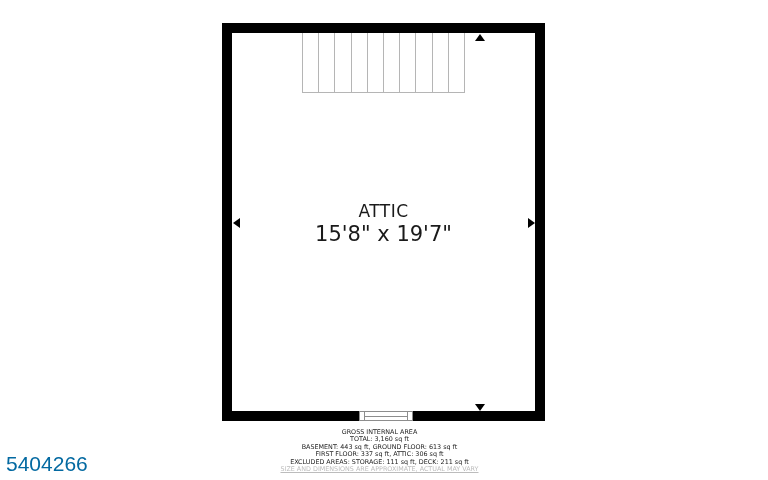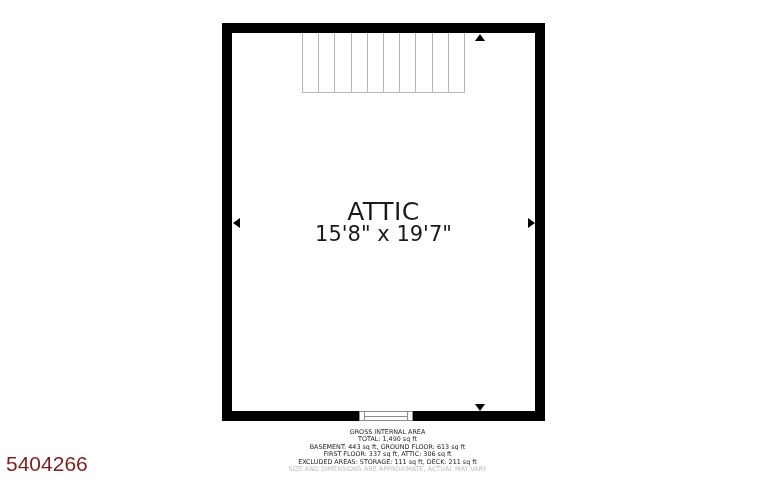--- a/index.html
+++ b/index.html
@@ -60,41 +60,41 @@
   .window .vline.l { left: 4px; }
   .window .vline.r { right: 4px; }
 
   
   .room-label {
     position: absolute;
     left: 222px; top: 200px; width: 323px;
     text-align: center;
     color: #1a1a1a;
   }
-  .room-name { font-size: 25px; line-height: 23px; letter-spacing: 0.5px; }
+  .room-name { font-size: 17px; line-height: 23px; letter-spacing: 0.5px; }
   .room-dims { font-size: 21px; line-height: 23px; }
 
   
   .footer {
     position: absolute;
-    left: 12px; top: 429px; width: 751px;
+    left: 4px; top: 429px; width: 751px;
     text-align: center;
     color: #1c1c1c;
     font-size: 6.4px;
     line-height: 7.4px;
   }
-  .footer .disclaimer { color: #bcbcbc; }
+  .footer .disclaimer { color: #bcbcbc; text-decoration: underline; }
 
   
   .listing-id {
     position: absolute;
     left: 6px; top: 452px;
     font-family: "Liberation Sans", sans-serif;
     font-size: 21px;
-    color: #7f1d1d;
+    color: #0369a1;
   }
 </style>
 </head>
 <body>
 
 <div class="page">
 
   <div class="plan-wall"></div>
 
   <div class="stairs">
@@ -121,21 +121,21 @@
     <div class="vline r"></div>
   </div>
 
   <div class="room-label">
     <div class="room-name">ATTIC</div>
     <div class="room-dims">15'8" x 19'7"</div>
   </div>
 
   <div class="footer">
     <div>GROSS INTERNAL AREA</div>
-    <div>TOTAL: 1,490 sq ft</div>
+    <div>TOTAL: 3,160 sq ft</div>
     <div>BASEMENT: 443 sq ft, GROUND FLOOR: 613 sq ft</div>
     <div>FIRST FLOOR: 337 sq ft, ATTIC: 306 sq ft</div>
     <div>EXCLUDED AREAS: STORAGE: 111 sq ft, DECK: 211 sq ft</div>
     <div class="disclaimer">SIZE AND DIMENSIONS ARE APPROXIMATE, ACTUAL MAY VARY</div>
   </div>
 
   <div class="listing-id">5404266</div>
 
 </div>
 

